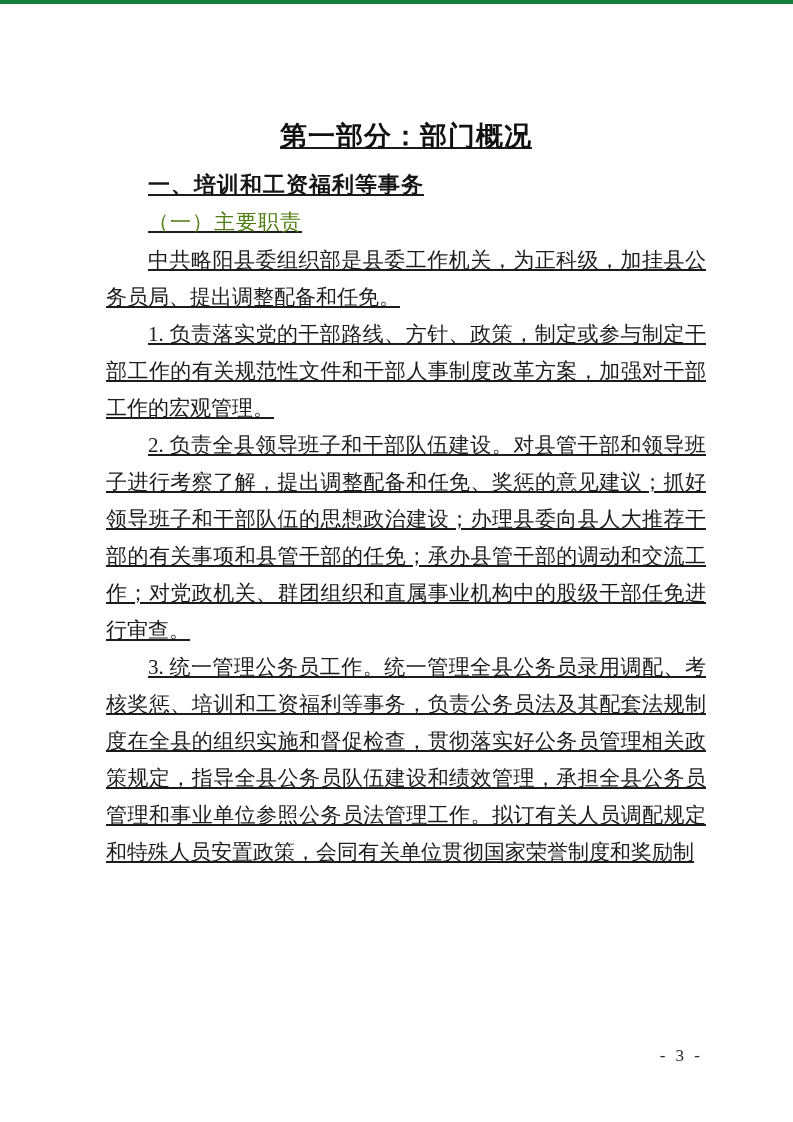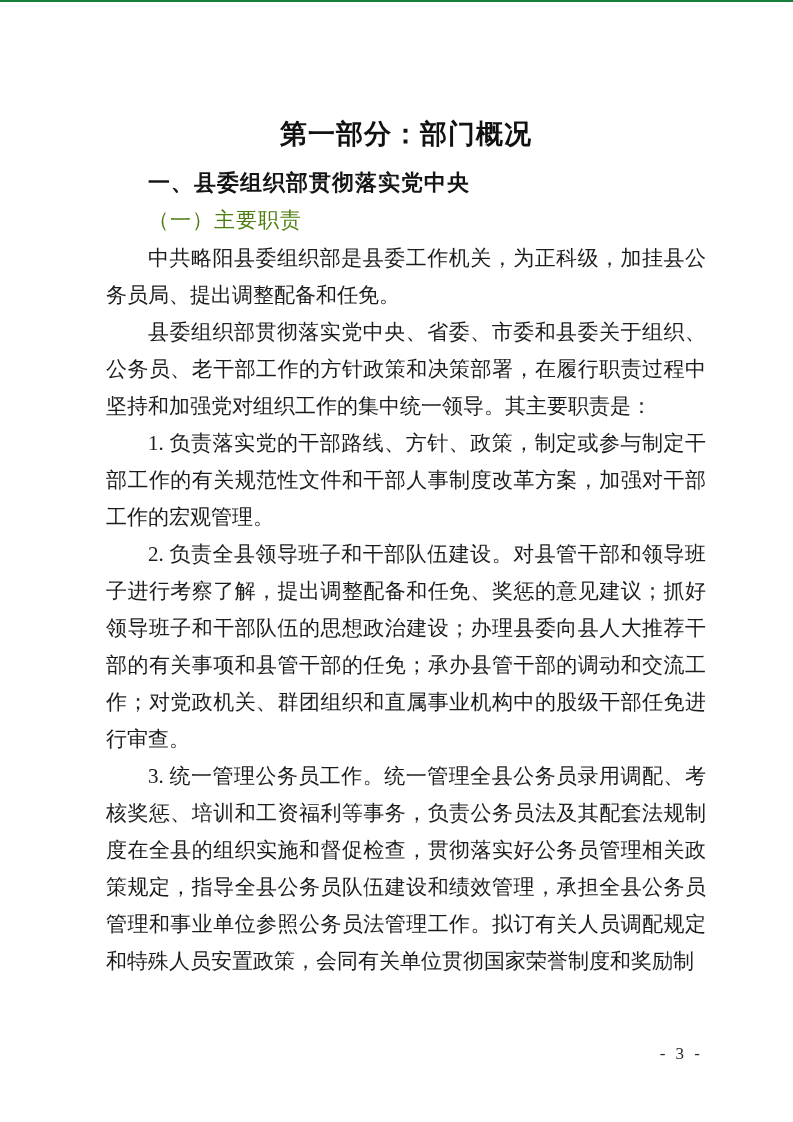--- a/index.html
+++ b/index.html
@@ -6,25 +6,26 @@
     margin: 0;
     padding: 0;
     background: #ffffff;
   }
   .page {
     position: relative;
     width: 793px;
     height: 1122px;
     margin: 0 auto;
     background: #ffffff;
-    border-top: 2px solid #15803d;
+    border-top: 4px solid #15803d;
     box-sizing: border-box;
     overflow: hidden;
     color: #1c1c1c;
     font-family: "Liberation Serif", "DejaVu Serif", serif;
+    text-decoration: underline;
   }
   .content {
     padding: 0 87px 0 106px;
   }
   .doc-title {
     margin: 0;
     padding-top: 114px;
     font-family: "Liberation Serif", "DejaVu Serif", serif;
     font-size: 27px;
     font-weight: bold;
@@ -75,27 +76,26 @@
     white-space: pre;
   }
 </style>
 </head>
 <body>
 
 <div class="page">
   <div class="content">
     <h1 class="doc-title">第一部分：部门概况</h1>
 
-    <h2 class="section-heading">一、县委组织部贯彻落实党中央</h2>
+    <h2 class="section-heading">一、培训和工资福利等事务</h2>
 
     <h3 class="subsection-heading">（一）主要职责</h3>
 
     <div class="body-text">
       <p>中共略阳县委组织部是县委工作机关，为正科级，加挂县公务员局、提出调整配备和任免。</p>
-      <p>县委组织部贯彻落实党中央、省委、市委和县委关于组织、公务员、老干部工作的方针政策和决策部署，在履行职责过程中坚持和加强党对组织工作的集中统一领导。其主要职责是：</p>
       <p>1. 负责落实党的干部路线、方针、政策，制定或参与制定干部工作的有关规范性文件和干部人事制度改革方案，加强对干部工作的宏观管理。</p>
       <p>2. 负责全县领导班子和干部队伍建设。对县管干部和领导班子进行考察了解，提出调整配备和任免、奖惩的意见建议；抓好领导班子和干部队伍的思想政治建设；办理县委向县人大推荐干部的有关事项和县管干部的任免；承办县管干部的调动和交流工作；对党政机关、群团组织和直属事业机构中的股级干部任免进行审查。</p>
       <p>3. 统一管理公务员工作。统一管理全县公务员录用调配、考核奖惩、培训和工资福利等事务，负责公务员法及其配套法规制度在全县的组织实施和督促检查，贯彻落实好公务员管理相关政策规定，指导全县公务员队伍建设和绩效管理，承担全县公务员管理和事业单位参照公务员法管理工作。拟订有关人员调配规定和特殊人员安置政策，会同有关单位贯彻国家荣誉制度和奖励制</p>
     </div>
   </div>
 
   <div class="page-number">- 3 -</div>
 </div>
 
 </body></html>

